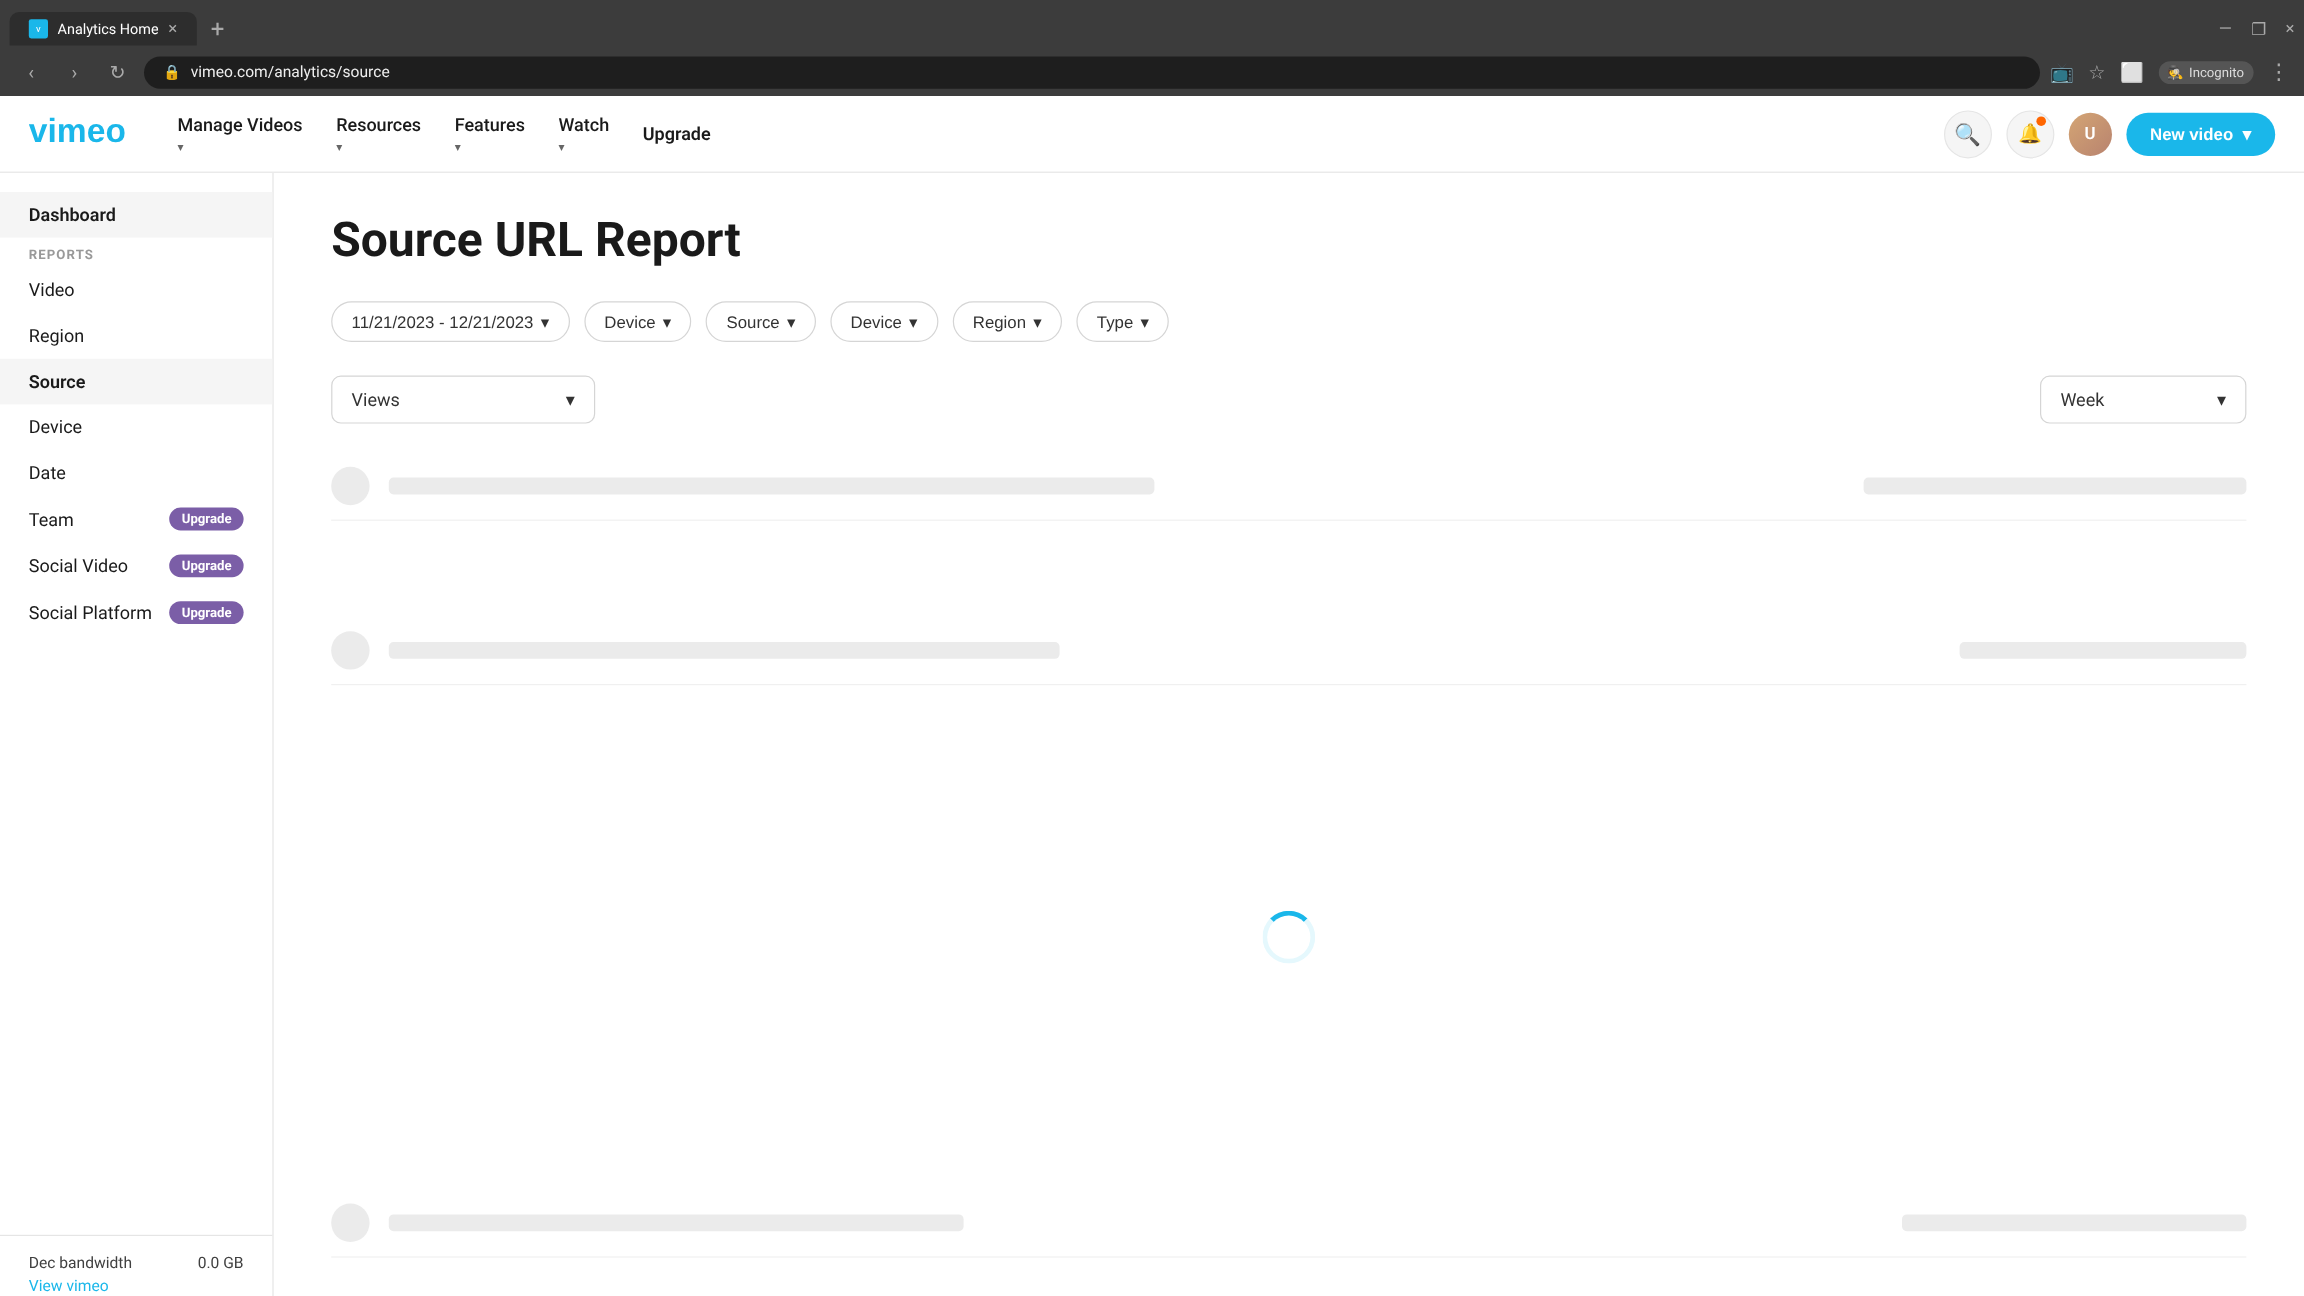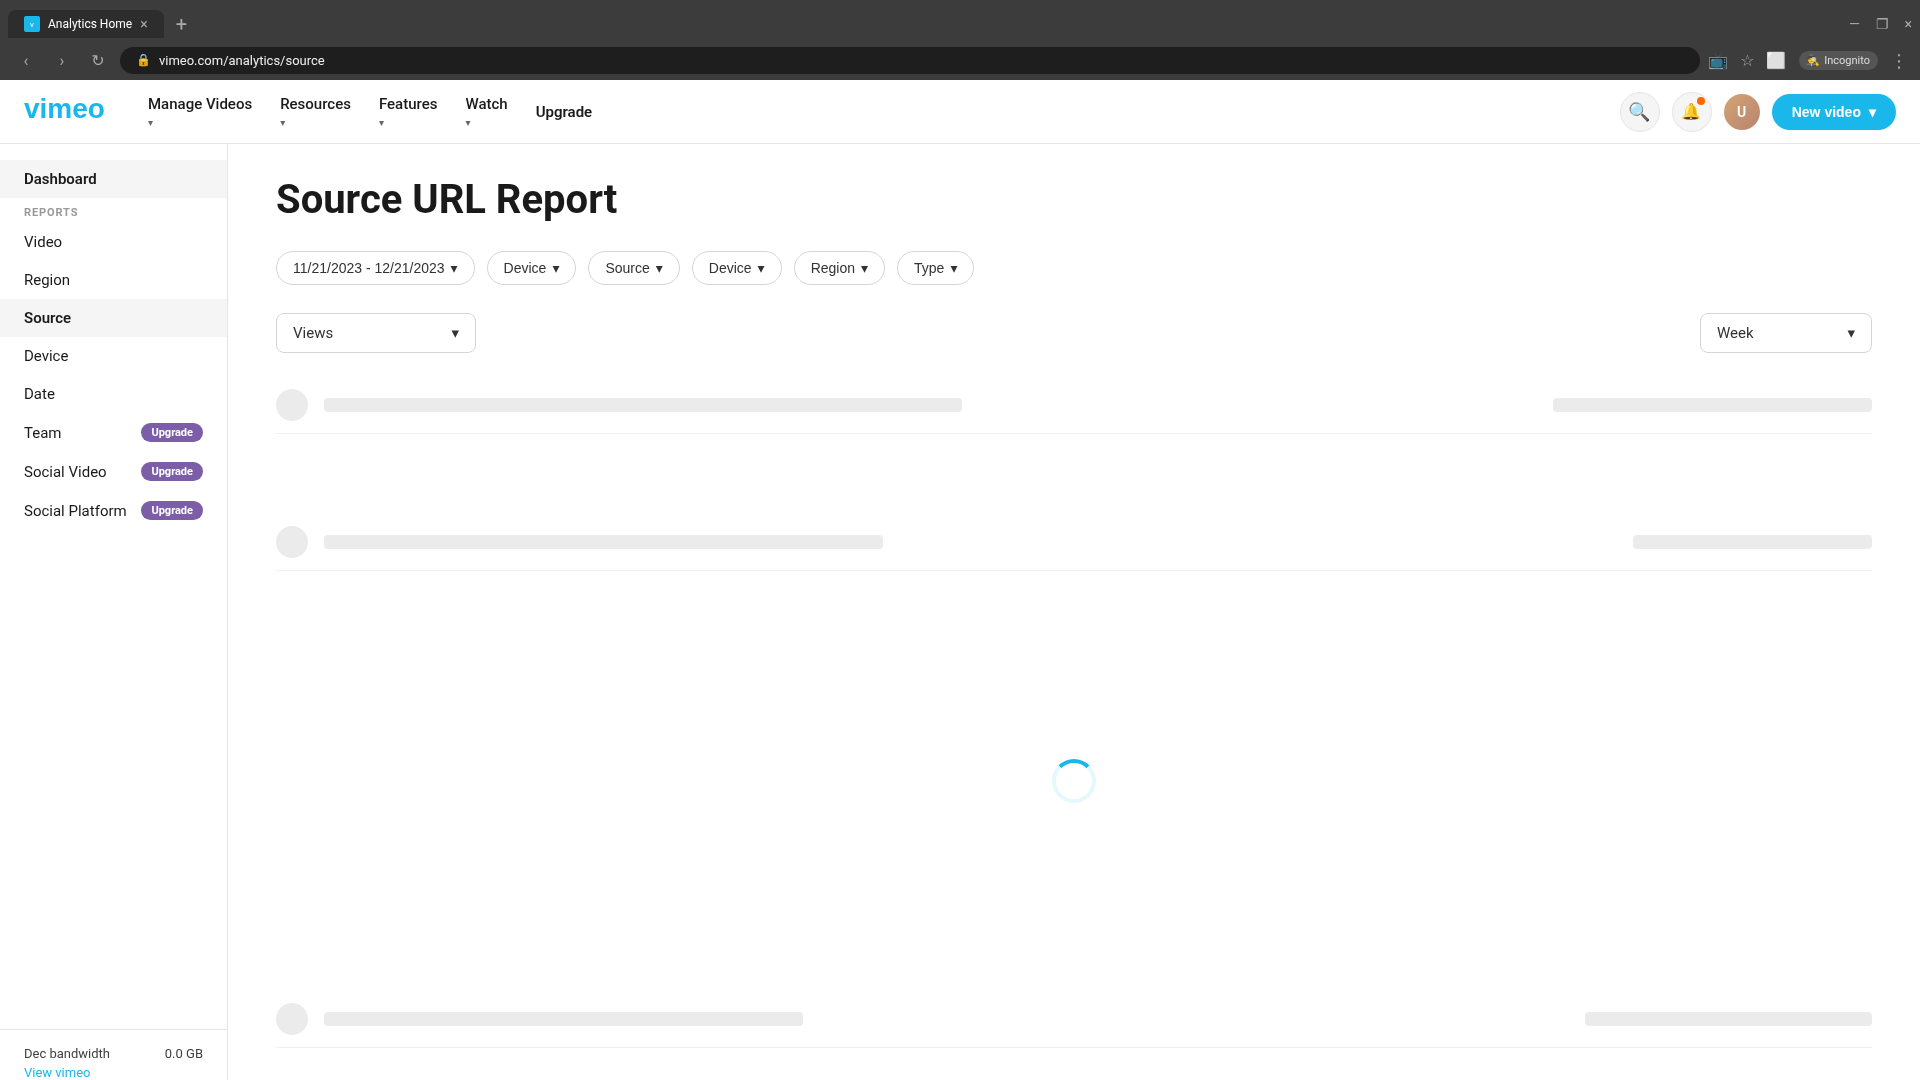--- a/index.html
+++ b/index.html
@@ -48,21 +48,21 @@
     .sidebar-footer { margin-top: auto; padding: 16px 24px; border-top: 1px solid #e5e5e5; }
     .bandwidth-row { display: flex; justify-content: space-between; font-size: 13px; color: #404040; text-align: right; }
     .view-report-link { color: #1ab7ea; font-size: 13px; cursor: pointer; text-decoration: none; display: block; margin-top: 4px; }
 
     
     .main-content { flex: 1; padding: 32px 48px; }
     .page-title { font-size: 40px; font-weight: 700; color: #1a1a1a; margin-bottom: 28px; }
     .filter-bar { display: flex; align-items: center; gap: 12px; margin-bottom: 28px; flex-wrap: wrap; }
     .filter-btn { display: flex; align-items: center; gap: 6px; padding: 8px 16px; border: 1px solid #d5d5d5; border-radius: 20px; font-size: 14px; color: #333; background: #fff; cursor: pointer; font-weight: 500; }
     .controls-row { display: flex; align-items: center; justify-content: space-between; margin-bottom: 24px; }
-    .views-select { display: flex; align-items: center; justify-content: space-between; width: 200px; padding: 10px 16px; border: 1px solid #d5d5d5; border-radius: 8px; font-size: 15px; color: #333; background: #fff; cursor: pointer; }
+    .views-select { display: flex; align-items: center; justify-content: space-between; width: 220px; padding: 10px 16px; border: 1px solid #d5d5d5; border-radius: 8px; font-size: 15px; color: #333; background: #fff; cursor: pointer; }
     .week-select { display: flex; align-items: center; justify-content: space-between; width: 172px; padding: 10px 16px; border: 1px solid #d5d5d5; border-radius: 8px; font-size: 15px; color: #333; background: #fff; cursor: pointer; }
     .loading-area { display: flex; align-items: center; justify-content: center; min-height: 300px; position: relative; }
     .spinner { width: 44px; height: 44px; border: 4px solid #e5f8fd; border-top: 4px solid #1ab7ea; border-radius: 50%; animation: spin 0.8s linear infinite; }
     @keyframes spin { to { transform: rotate(360deg); } }
     .skeleton-row { display: flex; align-items: center; padding: 12px 0; border-bottom: 1px solid #f0f0f0; gap: 16px; }
     .skeleton-circle { width: 32px; height: 32px; border-radius: 50%; background: #ebebeb; flex-shrink: 0; }
     .skeleton-line { height: 14px; background: #ebebeb; border-radius: 4px; }
   </style>
 </head>
 <body>

